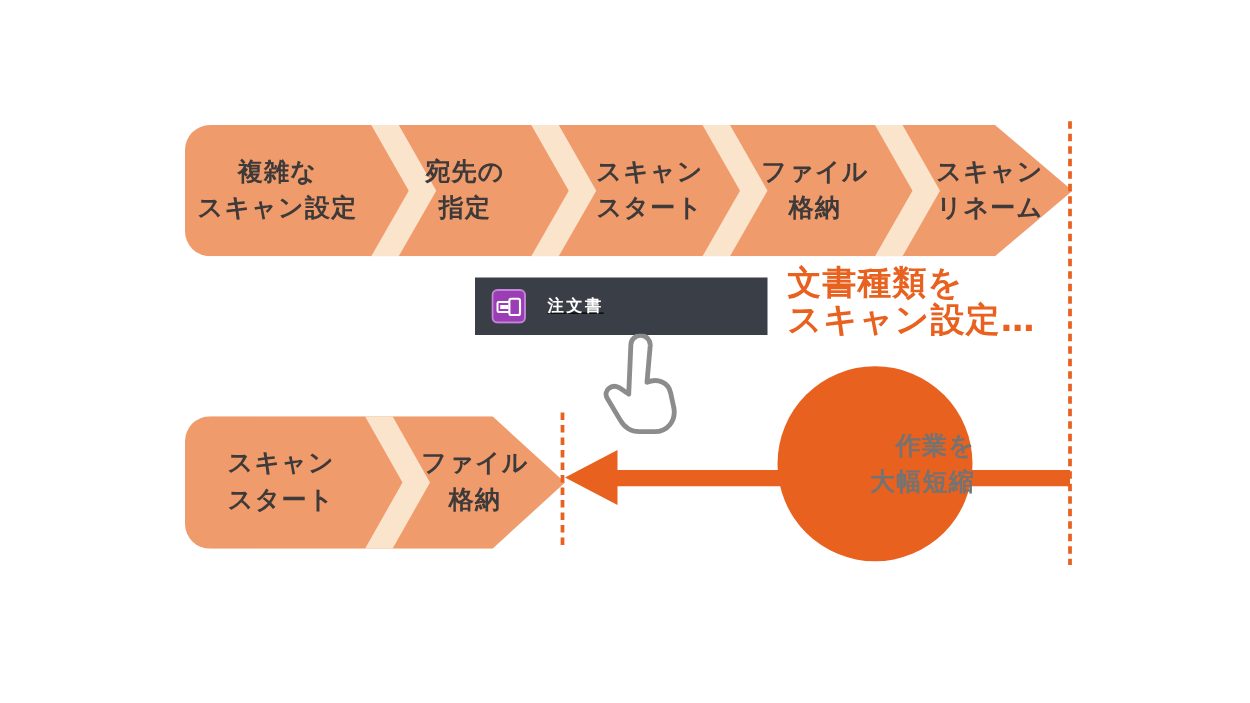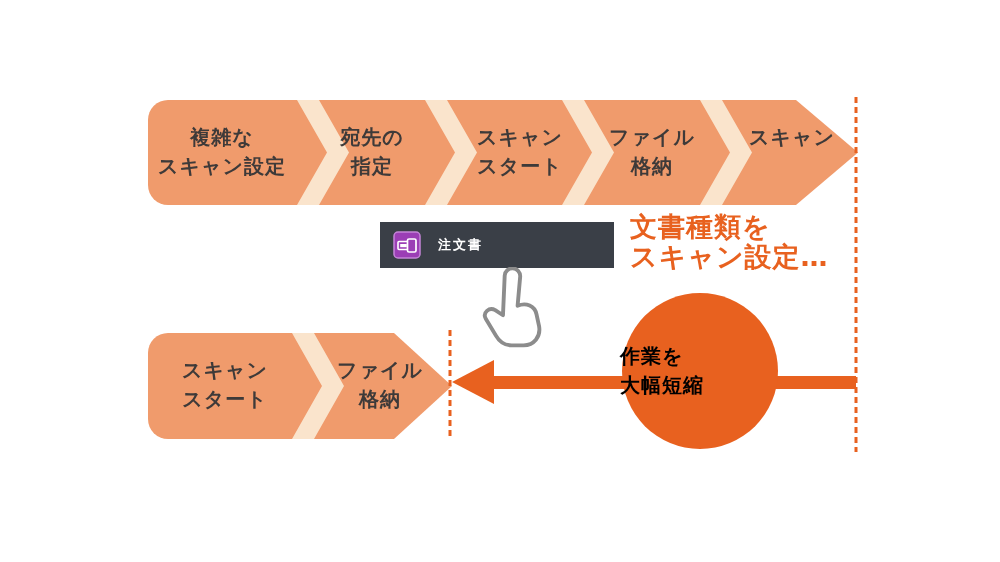--- a/index.html
+++ b/index.html
@@ -10,33 +10,33 @@
   .abs{position:absolute;}
   
   .step-label{
     position:absolute;width:180px;text-align:center;
     font-size:20px;font-weight:bold;color:#3E3A39;line-height:29px;letter-spacing:1px;
   }
   .step-label span{display:block;}
   
   .selector-bar{
     position:absolute;left:380px;top:222px;width:234px;height:46px;
-    background:#3A3F47;display:flex;align-items:center;gap:17px;padding-left:13px;box-sizing:border-box;
+    background:#3A3F47;display:flex;align-items:center;gap:17px;padding-left:13px;box-sizing:border-box;text-decoration:underline;
   }
   .selector-bar .bar-label{color:#ffffff;font-size:13px;font-weight:bold;letter-spacing:2px;}
   
   .callout{
     position:absolute;left:630px;top:212px;
     font-size:27px;font-weight:bold;color:#E8611F;line-height:30px;letter-spacing:1px;
   }
   .callout span{display:block;}
   
   .badge-label{
-    position:absolute;left:620px;top:342px;width:160px;text-align:left;
-    font-size:20px;font-weight:bold;color:#000000;line-height:29px;letter-spacing:1px;
+    position:absolute;left:620px;top:342px;width:160px;text-align:right;
+    font-size:20px;font-weight:bold;color:#737373;line-height:29px;letter-spacing:1px;
   }
   .badge-label span{display:block;}
 </style>
 </head>
 <body>
 
 <div class="canvas">
 
   <svg class="abs" style="left:148px;top:100px;" width="710" height="105" viewBox="0 0 710 105">
     <path d="M20,0 H648 L710,52.5 L648,105 H20 A20,20 0 0 1 0,85 V20 A20,20 0 0 1 20,0 Z" fill="#F09B6C"></path>
@@ -57,20 +57,21 @@
   <div class="step-label" style="left:430px;top:123px;">
     <span>スキャン</span>
     <span>スタート</span>
   </div>
   <div class="step-label" style="left:562px;top:123px;">
     <span>ファイル</span>
     <span>格納</span>
   </div>
   <div class="step-label" style="left:702px;top:123px;">
     <span>スキャン</span>
+    <span>リネーム</span>
   </div>
 
   <div class="selector-bar">
     <svg width="28" height="28" viewBox="0 0 28 28">
       <rect x="1" y="1" width="26" height="26" rx="4" fill="#9B3EB5" stroke="#C585D8" stroke-width="1.5"></rect>
       <rect x="5" y="10.5" width="11" height="8" rx="1" fill="none" stroke="#ffffff" stroke-width="1.6"></rect>
       <rect x="7.2" y="13" width="6.6" height="3.2" fill="#ffffff"></rect>
       <rect x="14.5" y="8" width="8.5" height="13" rx="1.5" fill="#9B3EB5" stroke="#ffffff" stroke-width="1.7"></rect>
     </svg>
     <span class="bar-label">注文書</span>

